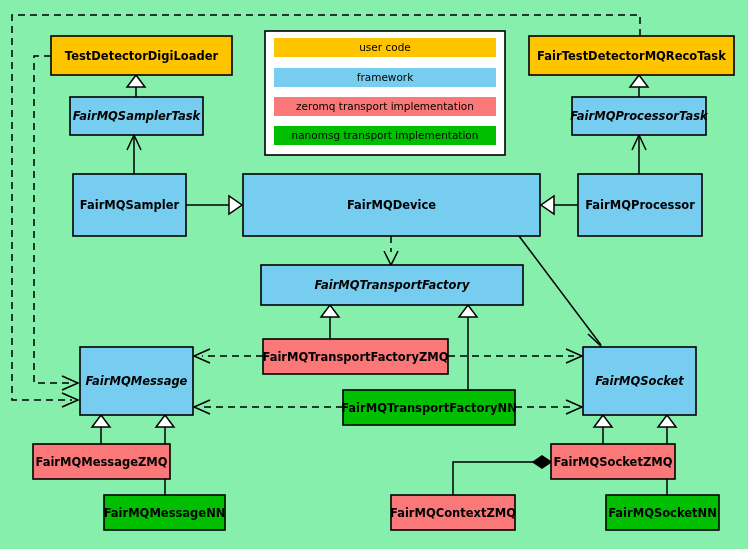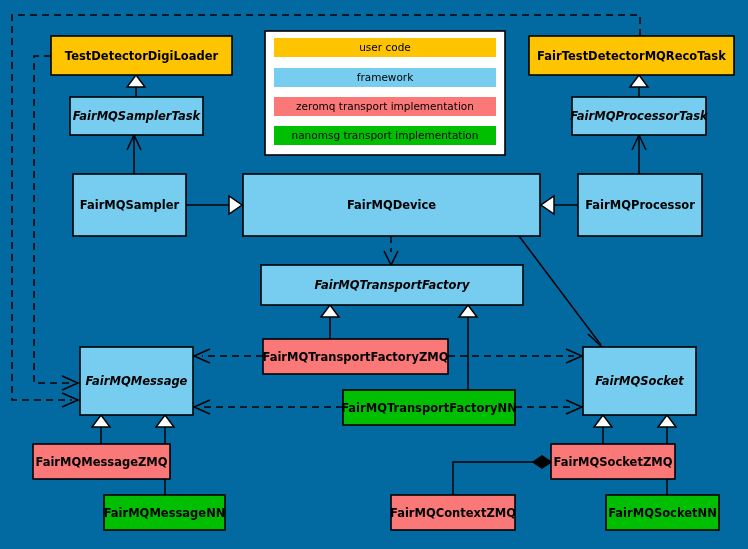--- a/index.html
+++ b/index.html
@@ -10,21 +10,21 @@
   body {
     width: 748px;
     height: 549px;
     font-family: "DejaVu Sans", "Liberation Sans", sans-serif;
     overflow: hidden;
   }
   #diagram-root {
     position: relative;
     width: 748px;
     height: 549px;
-    background: #0369a1;
+    background: #86efac;
   }
   svg#uml {
     position: absolute;
     top: 0; left: 0;
     width: 748px;
     height: 549px;
     display: block;
   }
   .box-rect {
     stroke: #000000;

